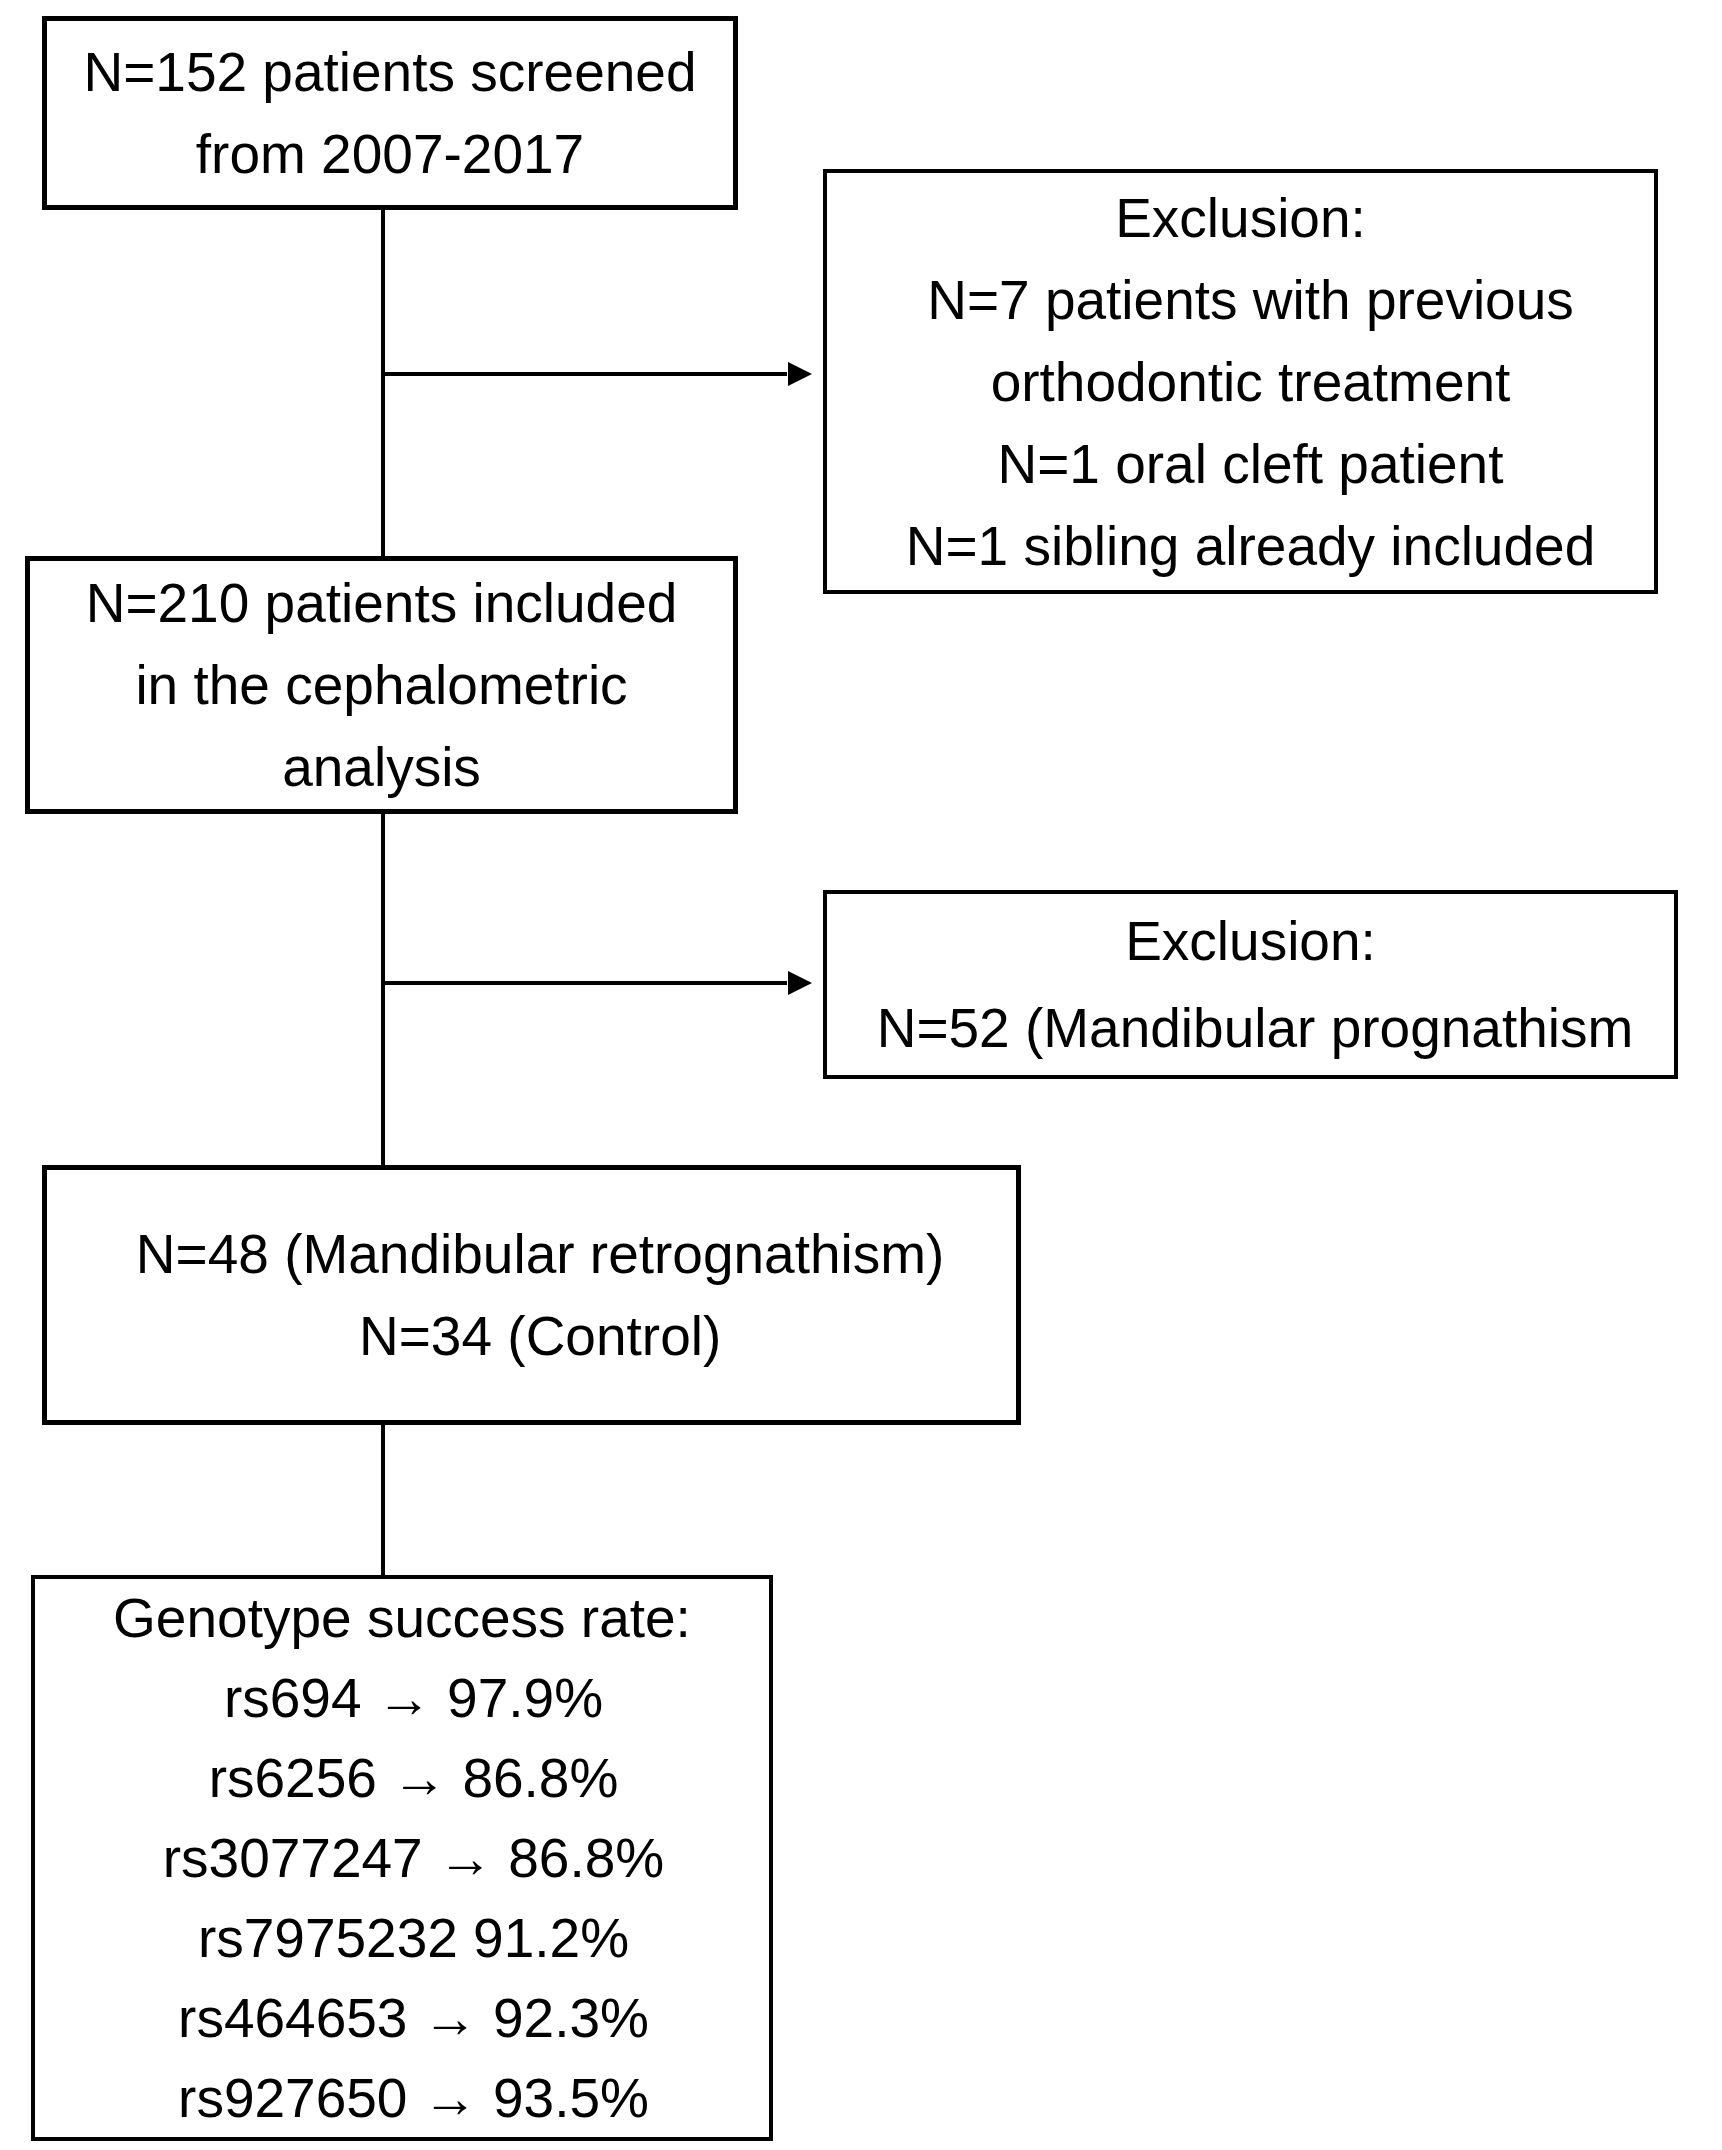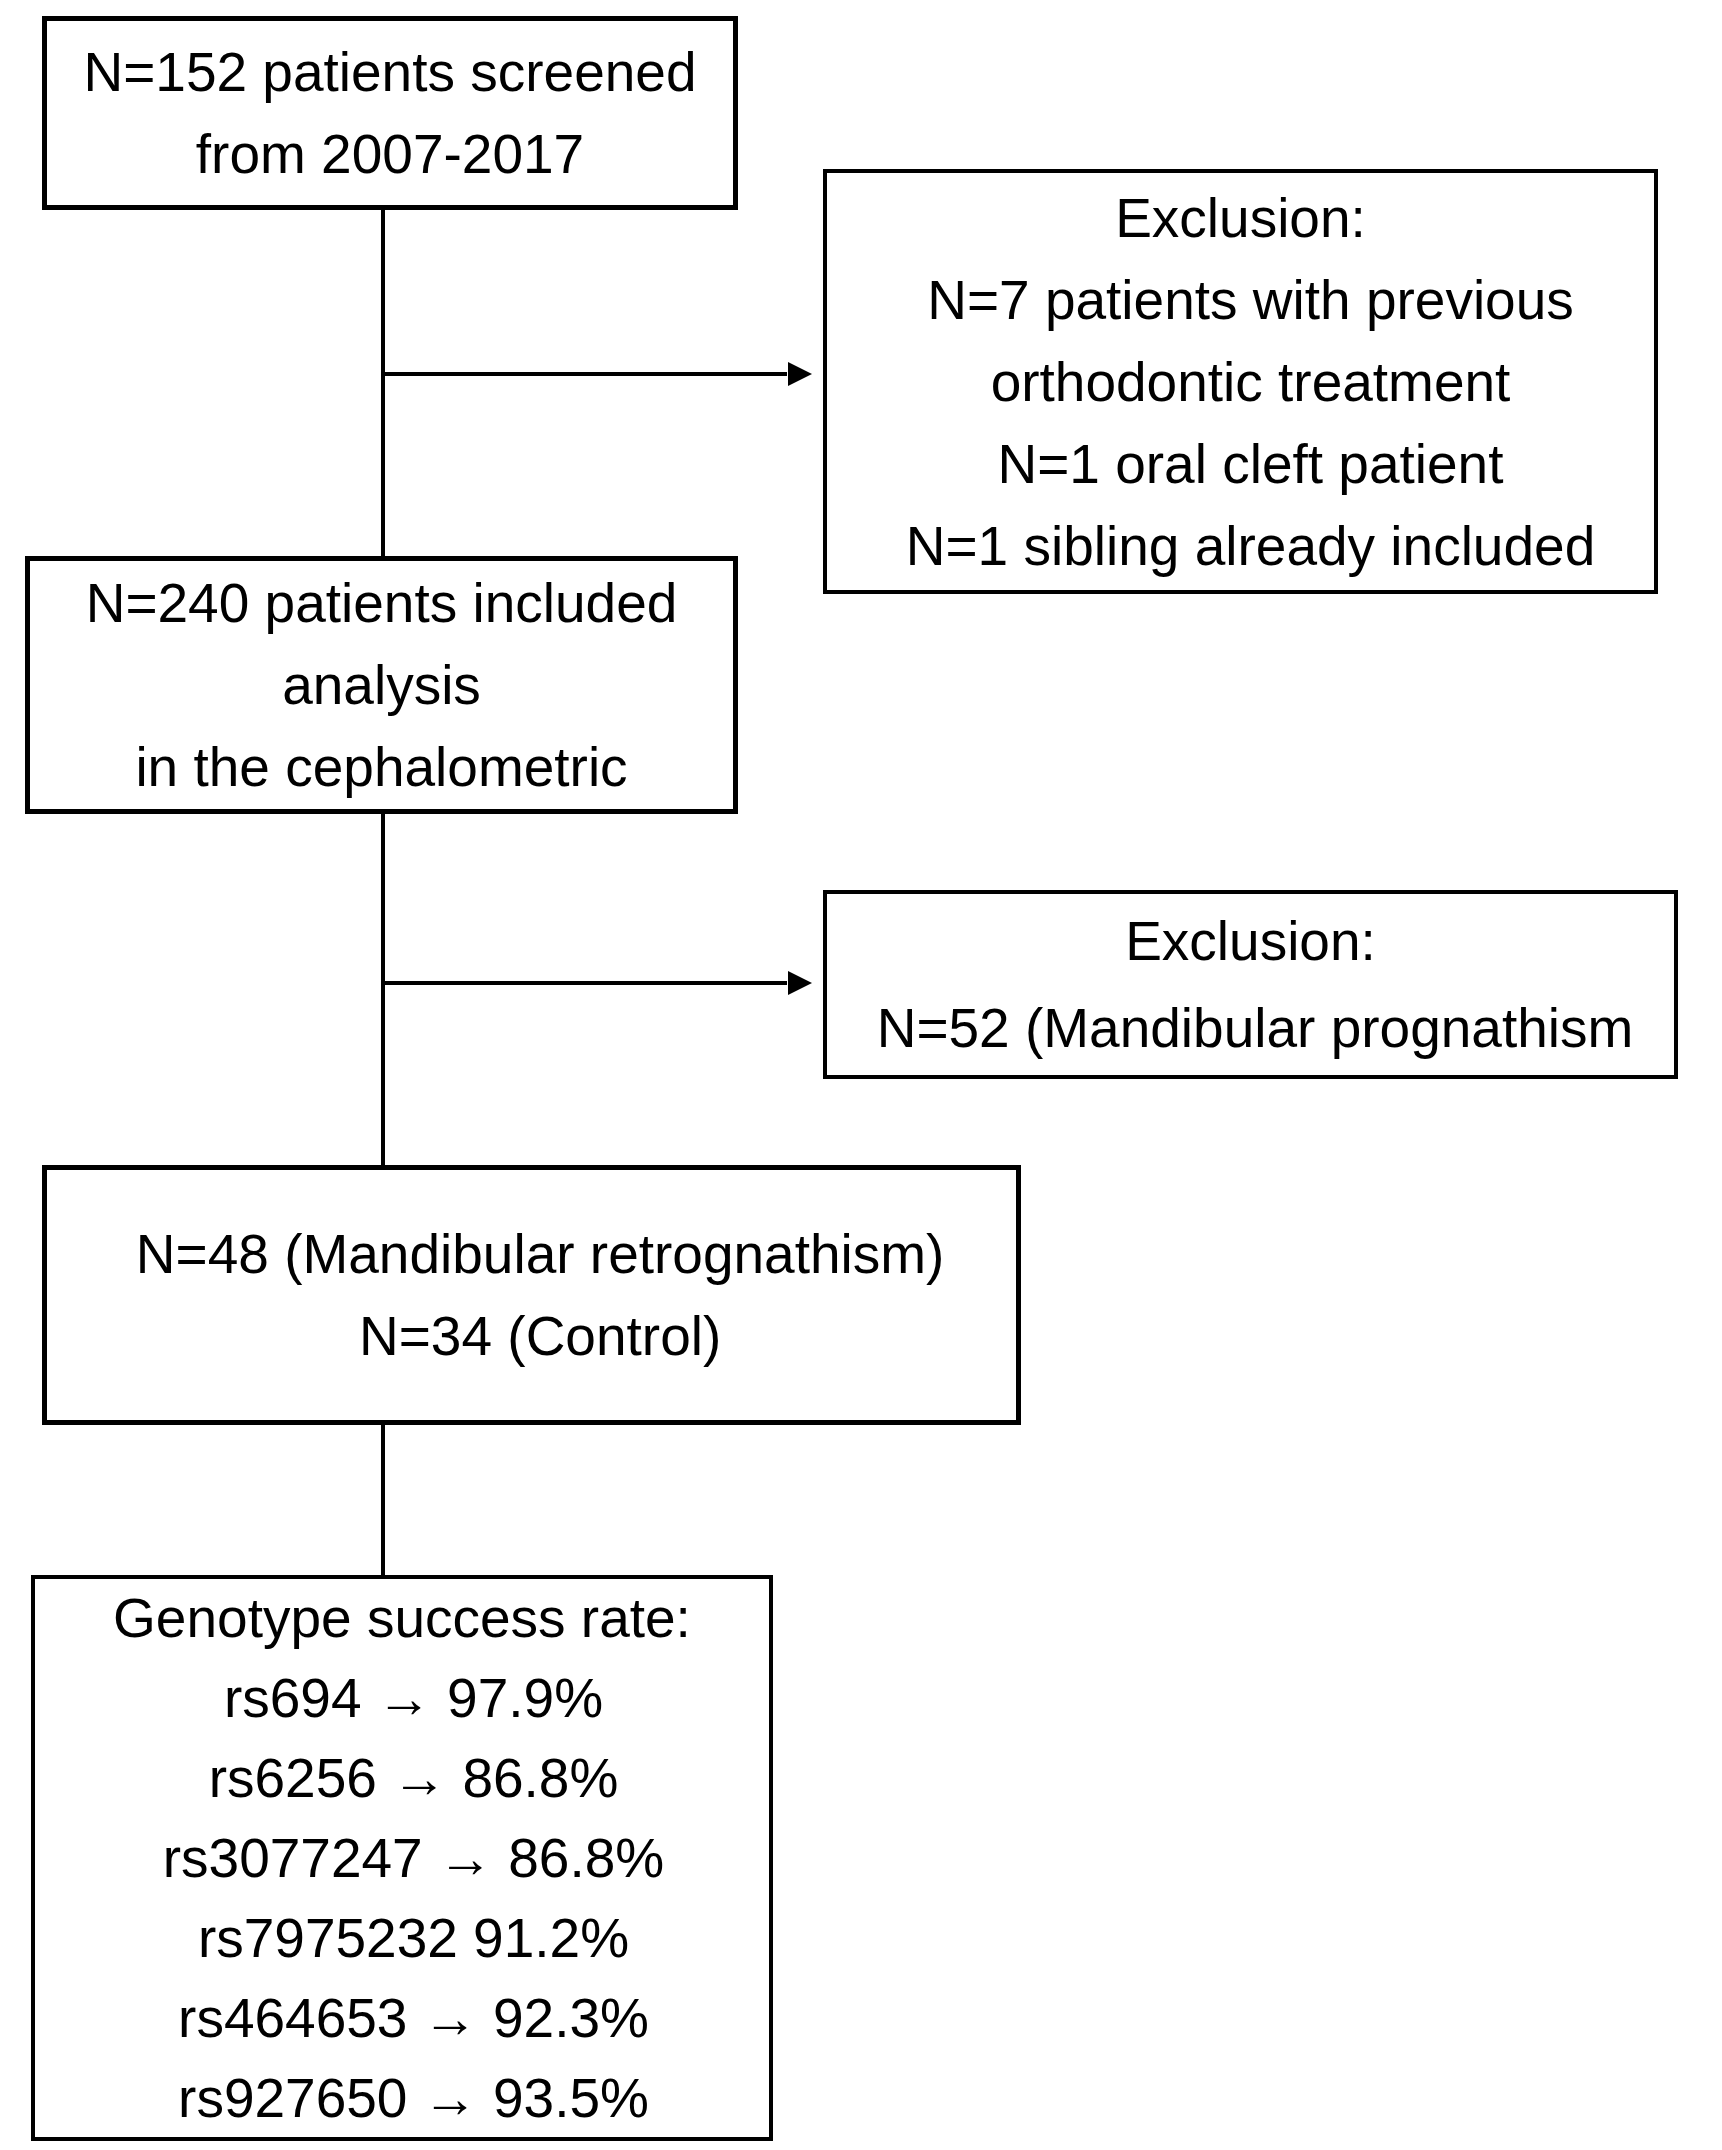--- a/index.html
+++ b/index.html
@@ -93,23 +93,23 @@
 
   <div class="box thin" id="box-excl1">
     <div class="bline center">Exclusion:</div>
     <div class="bline left">N=7 patients with previous</div>
     <div class="bline left">orthodontic treatment</div>
     <div class="bline left">N=1 oral cleft patient</div>
     <div class="bline left">N=1 sibling already included</div>
   </div>
 
   <div class="box" id="box-included">
-    <div class="bline center">N=240 patients included</div>
+    <div class="bline center">N=210 patients included</div>
+    <div class="bline center">in the cephalometric</div>
     <div class="bline center">analysis</div>
-    <div class="bline center">in the cephalometric</div>
   </div>
 
   <div class="vline" id="vline-2"></div>
 
   <div class="hline" id="arrow-2-line"></div>
   <div class="arrowhead" id="arrow-2-head"></div>
 
   <div class="box thin" id="box-excl2">
     <div class="bline center">Exclusion:</div>
     <div class="bline left">N=52 (Mandibular prognathism</div>

